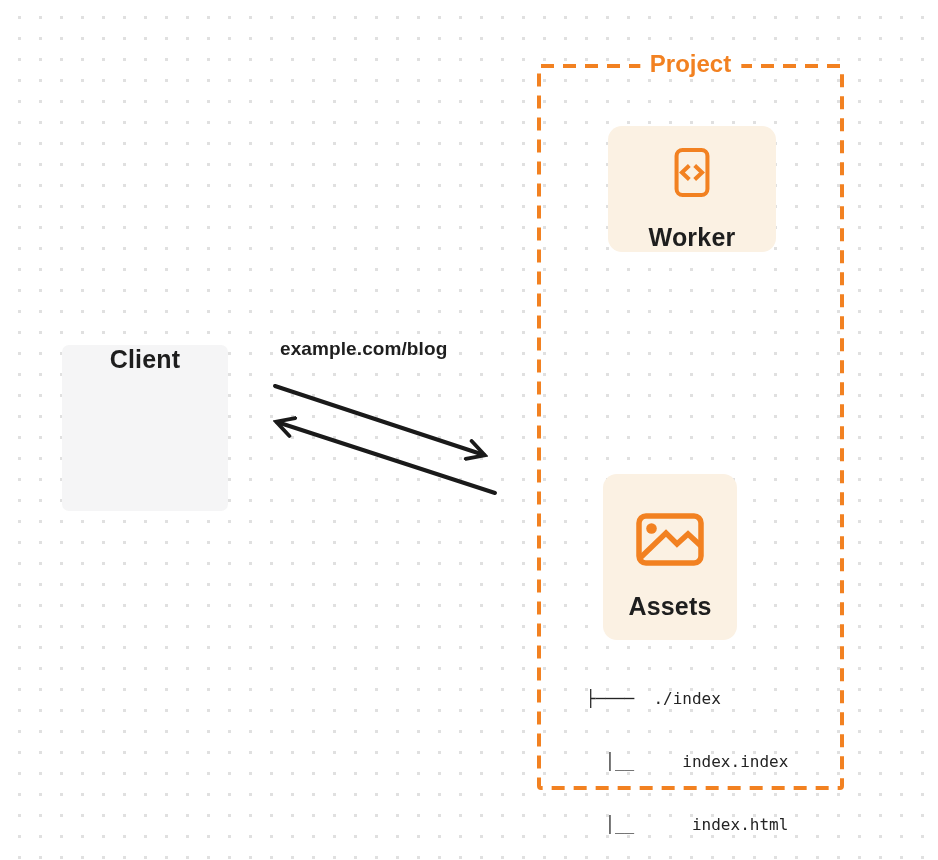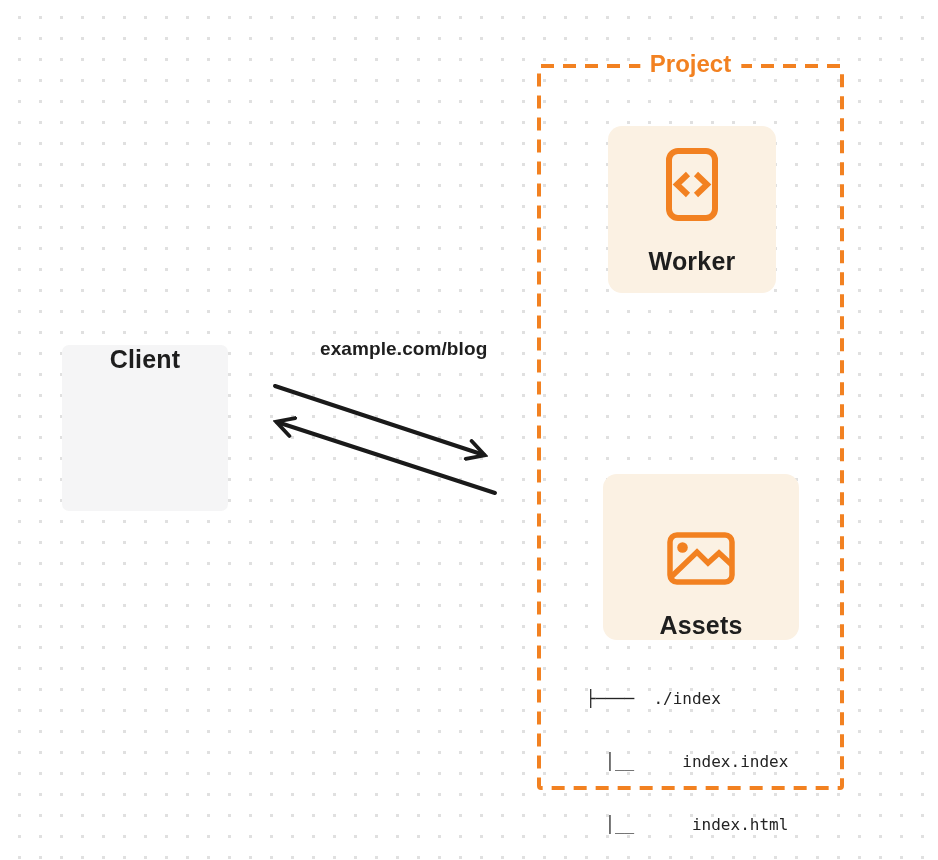--- a/index.html
+++ b/index.html
@@ -25,21 +25,21 @@
   .client-box{
     position:absolute;left:62px;top:345px;width:166px;height:166px;
     background:var(--client-gray);border-radius:7px;
     display:flex;align-items:flex-start;justify-content:center;
   }
   .client-label{font-size:25px;font-weight:bold;color:var(--ink);letter-spacing:.2px;}
 
   
   .request-label{
     position:absolute;left:280px;top:338px;
-    font-size:19px;font-weight:bold;color:var(--ink);letter-spacing:.1px;margin-left:40px;
+    font-size:19px;font-weight:bold;color:var(--ink);letter-spacing:.1px;
   }
 
   
   .arrows{position:absolute;left:0;top:0;pointer-events:none;}
   .arrows path{stroke:var(--arrow);stroke-width:4;fill:none;stroke-linecap:round;}
   .arrows marker path{stroke:var(--arrow);stroke-width:1.7;fill:none;}
 
   
   .project-box{position:absolute;left:537px;top:64px;width:307px;height:726px;}
   .project-border{position:absolute;left:0;top:0;}
@@ -48,22 +48,22 @@
     position:absolute;top:-14px;left:50%;transform:translateX(-50%);
     background:#FFFFFF;padding:0 10px;
     font-size:24px;font-weight:bold;color:var(--orange);white-space:nowrap;text-align:center;
   }
 
   
   .card{
     position:absolute;background:var(--card-cream);border-radius:14px;
     display:flex;flex-direction:column;align-items:center;
   }
-  .worker-card{left:71px;top:62px;width:168px;height:167px;padding-top:22px;}
-  .assets-card{left:66px;top:410px;width:196px;height:166px;padding-top:39px;justify-content:flex-end;}
+  .worker-card{left:71px;top:62px;width:168px;height:126px;padding-top:22px;}
+  .assets-card{left:66px;top:410px;width:134px;height:166px;padding-top:39px;}
   .card-label{font-size:25px;font-weight:bold;color:var(--ink);margin-top:26px;letter-spacing:.2px;}
   .icon-stroke{stroke:var(--orange);fill:none;}
   .icon-fill{fill:var(--orange);}
 
   
   .file-tree{
     position:absolute;left:49px;top:582px;
     font-family:"DejaVu Sans Mono", monospace;
     font-size:16px;line-height:21px;color:#242424;
     white-space:pre;

